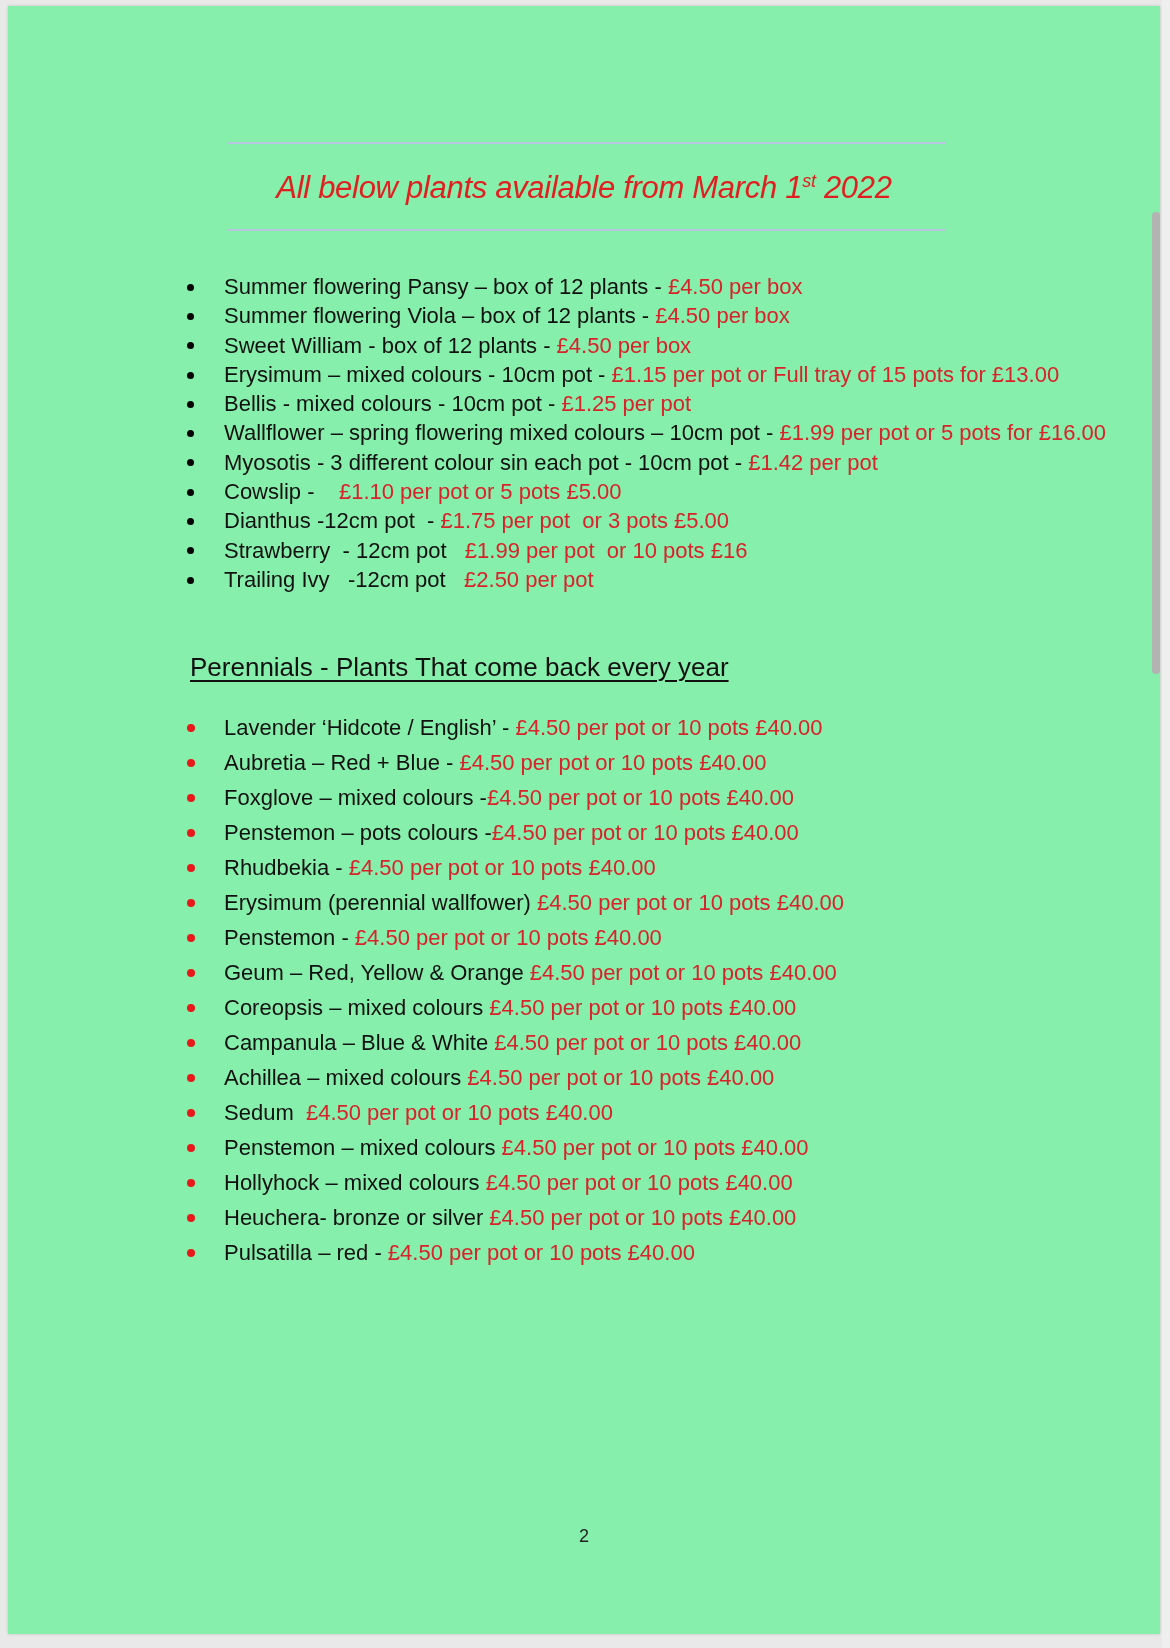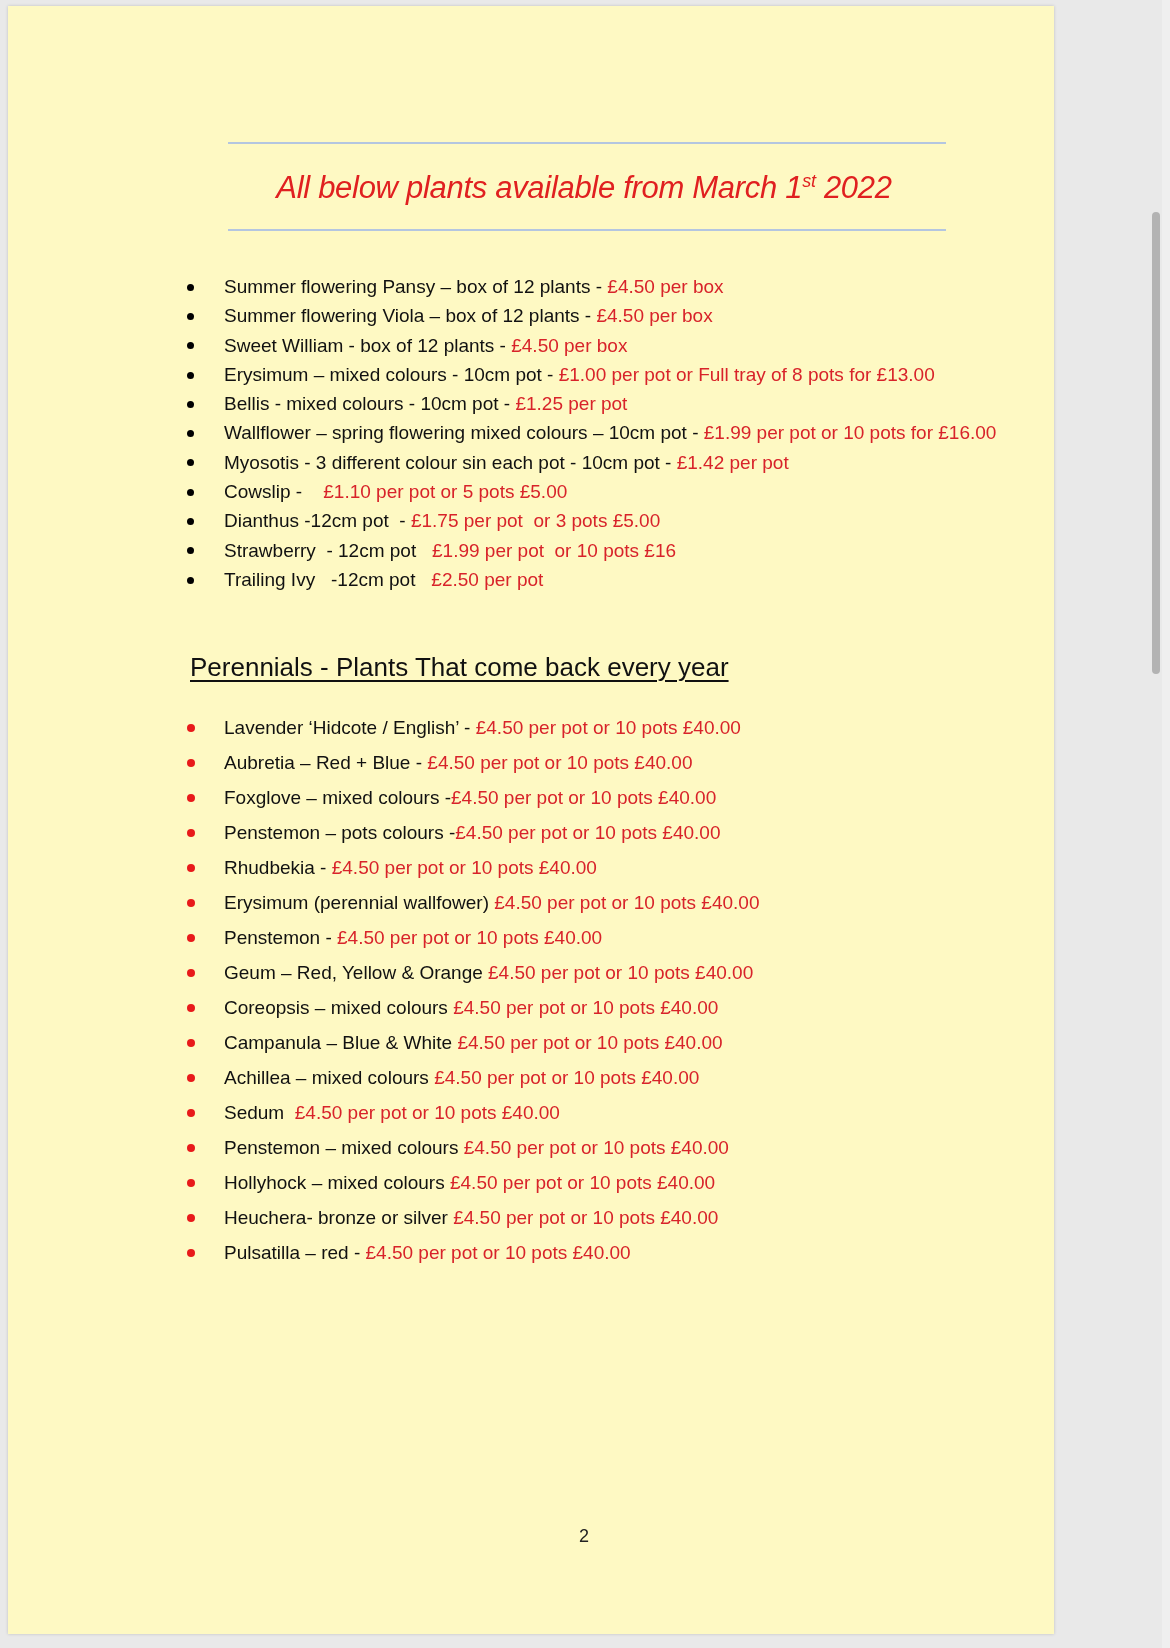--- a/index.html
+++ b/index.html
@@ -4,22 +4,22 @@
 <style>
   html, body { margin: 0; padding: 0; }
   body {
     width: 1170px; height: 1648px;
     background: #e9e9e9;
     position: relative; overflow: hidden;
     font-family: "Liberation Sans", sans-serif;
   }
   .page {
     position: absolute; left: 8px; top: 6px;
-    width: 1046px; height: 1628px;
-    background: #fef9c3;
+    width: 1152px; height: 1628px;
+    background: #86efac;
     box-shadow: 0 0 3px rgba(0,0,0,0.18);
   }
   .scrollbar-track {
     position: absolute; left: 1162px; top: 0; width: 8px; height: 1648px;
     background: #efefef;
   }
   .scrollbar-thumb {
     position: absolute; left: 1152px; top: 212px; width: 8px; height: 462px;
     background: #b3b3b3; border-radius: 4px;
   }
@@ -34,21 +34,21 @@
     text-align: center;
     color: #e02020; font-style: italic;
     font-size: 31px; letter-spacing: -0.3px;
   }
   .title sup { font-size: 18px; vertical-align: super; line-height: 0; }
   ul.list { list-style: none; margin: 0; padding: 0; position: absolute; }
   ul.annuals { left: 166px; top: 266px; }
   ul.perennials { left: 166px; top: 704px; }
   ul.list li {
     position: relative; padding-left: 50px;
-    font-size: 19px; color: #111; white-space: pre;
+    font-size: 22px; color: #111; white-space: pre;
   }
   ul.annuals li { height: 29.3px; line-height: 29.3px; }
   ul.perennials li { height: 35px; line-height: 35px; }
   .bullet {
     position: absolute; left: 13px; top: 50%;
     width: 7px; height: 7px; margin-top: -3px;
     border-radius: 50%; background: #000;
   }
   ul.perennials .bullet { background: #e8191a; width: 8px; height: 8px; margin-top: -4px; }
   .price { color: #d8232a; }
@@ -68,23 +68,23 @@
 
 <div class="page">
   <div class="rule top"></div>
   <div class="title"><span>All below plants available from March 1</span><sup>st</sup><span> 2022</span></div>
   <div class="rule bottom"></div>
 
   <ul class="list annuals" id="annuals-list">
       <li><span class="bullet"></span><span>Summer flowering Pansy – box of 12 plants - </span><span class="price">£4.50 per box</span></li>
       <li><span class="bullet"></span><span>Summer flowering Viola – box of 12 plants - </span><span class="price">£4.50 per box</span></li>
       <li><span class="bullet"></span><span>Sweet William - box of 12 plants - </span><span class="price">£4.50 per box</span></li>
-      <li><span class="bullet"></span><span>Erysimum – mixed colours - 10cm pot - </span><span class="price">£1.00 per pot or Full tray of 8 pots for £13.00</span></li>
+      <li><span class="bullet"></span><span>Erysimum – mixed colours - 10cm pot - </span><span class="price">£1.15 per pot or Full tray of 15 pots for £13.00</span></li>
       <li><span class="bullet"></span><span>Bellis - mixed colours - 10cm pot - </span><span class="price">£1.25 per pot</span></li>
-      <li><span class="bullet"></span><span>Wallflower – spring flowering mixed colours – 10cm pot - </span><span class="price">£1.99 per pot or 10 pots for £16.00</span></li>
+      <li><span class="bullet"></span><span>Wallflower – spring flowering mixed colours – 10cm pot - </span><span class="price">£1.99 per pot or 5 pots for £16.00</span></li>
       <li><span class="bullet"></span><span>Myosotis - 3 different colour sin each pot - 10cm pot - </span><span class="price">£1.42 per pot</span></li>
       <li><span class="bullet"></span><span>Cowslip -    </span><span class="price">£1.10 per pot or 5 pots £5.00</span></li>
       <li><span class="bullet"></span><span>Dianthus -12cm pot  - </span><span class="price">£1.75 per pot  or 3 pots £5.00</span></li>
       <li><span class="bullet"></span><span>Strawberry  - 12cm pot   </span><span class="price">£1.99 per pot  or 10 pots £16</span></li>
       <li><span class="bullet"></span><span>Trailing Ivy   -12cm pot   </span><span class="price">£2.50 per pot</span></li>
     </ul>
 
   <div class="section-heading">Perennials - Plants That come back every year</div>
 
   <ul class="list perennials" id="perennials-list">

